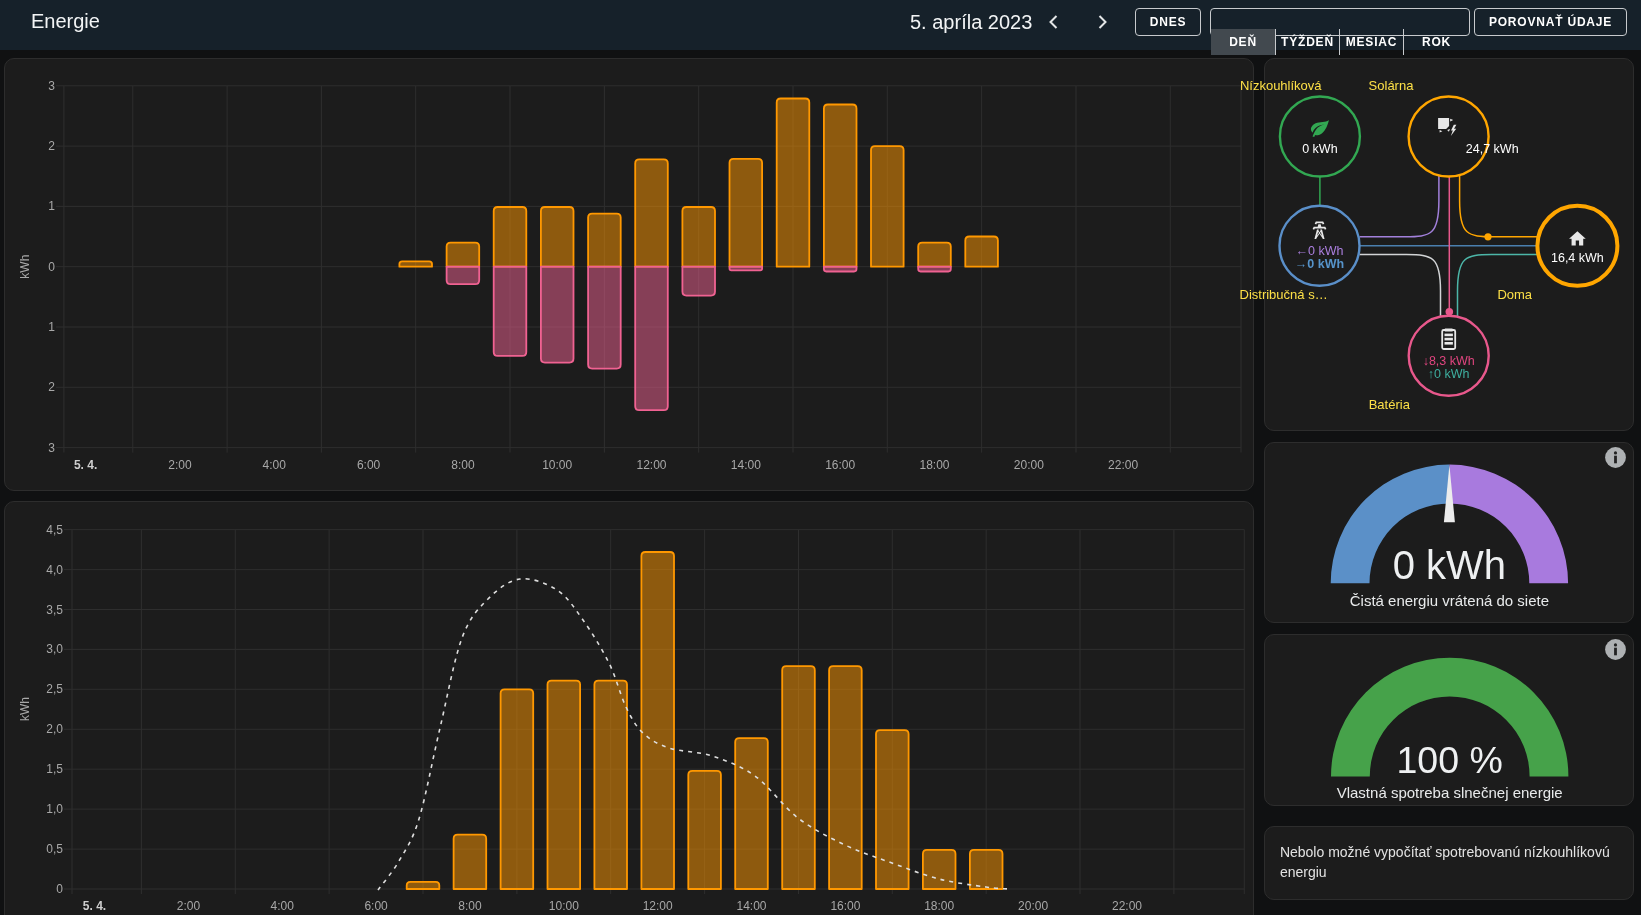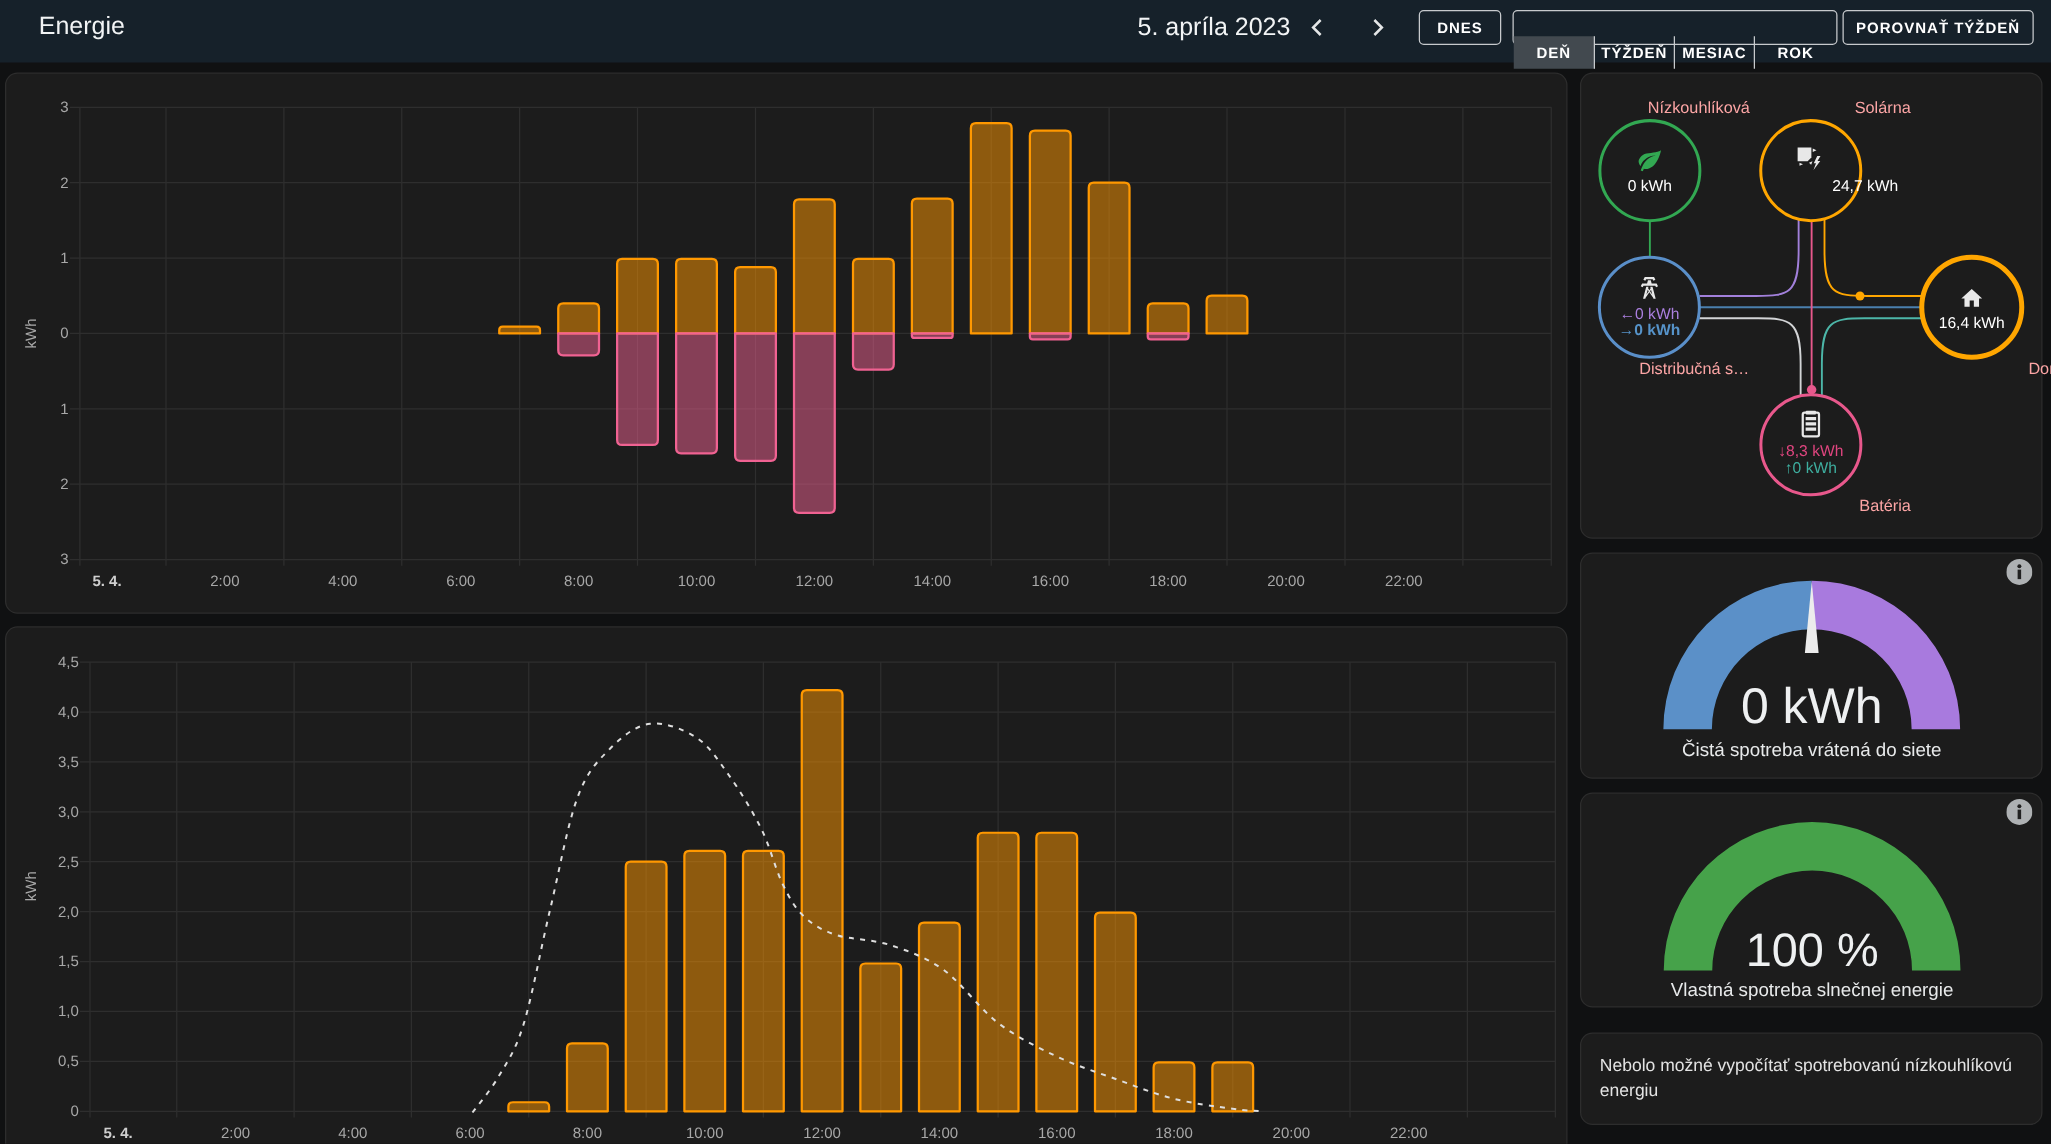--- a/index.html
+++ b/index.html
@@ -5,21 +5,21 @@
 body { width:1641px; height:915px; background:#101112; overflow:hidden;
   font-family:"Liberation Sans", sans-serif; position:relative; }
 .header { position:absolute; left:0; top:0; width:1641px; height:50px; background:#16212a; }
 .title { position:absolute; left:31px; top:10px; font-size:20px; color:#f2f4f5; }
 .date { position:absolute; left:910px; top:11px; font-size:20px; color:#f2f4f5; }
 .hbtn { position:absolute; top:8px; height:28px; border:1px solid #c7cacd; border-radius:4px;
   color:#fff; font-size:12px; font-weight:bold; letter-spacing:0.8px; text-align:center; line-height:26px; }
 .seg { position:absolute; top:0; height:26px; line-height:26px; font-size:12px; font-weight:bold;
   letter-spacing:0.8px; color:#fff; text-align:center; border-right:1px solid #c7cacd;margin-top:20px; }
 .card { position:absolute; background:#1c1c1c; border:1px solid #2d2d2d; border-radius:10px; }
-.dlabel { position:absolute; text-align:right; font-size:13px; line-height:20px; color:#fca5a5; }
+.dlabel { position:absolute; text-align:left; font-size:13px; line-height:20px; color:#fde047; }
 .glabel { position:absolute; text-align:center; font-size:15px; color:#e8eaeb; }
 .gvalue { position:absolute; text-align:center; line-height:1; color:#eef0f1; }
 .info { position:absolute; right:7px; top:4px; width:21px; height:21px; }
 svg text { font-family:"Liberation Sans", sans-serif; }
 </style></head>
 <body>
 <div class="header">
   <div class="title">Energie</div>
   <div class="date">5. apríla 2023</div>
   <svg style="position:absolute;left:1046px;top:14px" width="16" height="16" viewBox="0 0 16 16">
@@ -28,21 +28,21 @@
   <svg style="position:absolute;left:1094px;top:14px" width="16" height="16" viewBox="0 0 16 16">
       <path d="M5.5 2 L11.5 8 L5.5 14" stroke="#e4e6e7" stroke-width="2" fill="none"></path>
     </svg>
   <div class="hbtn" style="left:1135px;width:66px">DNES</div>
   <div class="hbtn" style="left:1210px;width:260px;padding:0">
     <div class="seg" style="left:0;width:65px;background:#42494f">DEŇ</div>
     <div class="seg" style="left:65px;width:64px">TÝŽDEŇ</div>
     <div class="seg" style="left:129px;width:64px">MESIAC</div>
     <div class="seg" style="left:193px;width:65px;border-right:none">ROK</div>
   </div>
-  <div class="hbtn" style="left:1474px;width:153px">POROVNAŤ TÝŽDEŇ</div>
+  <div class="hbtn" style="left:1474px;width:153px">POROVNAŤ ÚDAJE</div>
 </div>
 
 <div class="card" style="left:4px;top:58px;width:1250px;height:433px">
 <svg width="1250" height="433" style="position:absolute;left:0;top:0">
 <line x1="50.9" y1="388.6" x2="1236.0" y2="388.6" stroke="#2e2e2e" stroke-width="1"></line>
 <line x1="50.9" y1="328.3" x2="1236.0" y2="328.3" stroke="#2e2e2e" stroke-width="1"></line>
 <line x1="50.9" y1="268.0" x2="1236.0" y2="268.0" stroke="#2e2e2e" stroke-width="1"></line>
 <line x1="50.9" y1="207.7" x2="1236.0" y2="207.7" stroke="#2e2e2e" stroke-width="1"></line>
 <line x1="50.9" y1="147.4" x2="1236.0" y2="147.4" stroke="#2e2e2e" stroke-width="1"></line>
 <line x1="50.9" y1="87.1" x2="1236.0" y2="87.1" stroke="#2e2e2e" stroke-width="1"></line>
@@ -231,21 +231,21 @@
       <path d="M65.70000000000009 140.30000000000007 A118.7 118.7 0 0 1 184.4000000000001 21.600000000000065 L184.4000000000001 60.40000000000006 A79.9 79.9 0 0 0 104.50000000000009 140.30000000000007 Z" fill="#5b90c8"></path>
 <path d="M184.4000000000001 21.600000000000065 A118.7 118.7 0 0 1 303.1000000000001 140.30000000000007 L264.30000000000007 140.30000000000007 A79.9 79.9 0 0 0 184.4000000000001 60.40000000000006 Z" fill="#a87ade"></path>
 <path d="M184.4000000000001 22.100000000000065 L178.9000000000001 79.30000000000007 L189.9000000000001 79.30000000000007 Z" fill="#ececec"></path>
     </svg>
 <div class="info"><svg width="21" height="21" viewBox="0 0 21 21">
         <circle cx="10.5" cy="10.5" r="10.4" fill="#aeb1b3"></circle>
         <circle cx="10.5" cy="5.9" r="1.6" fill="#222"></circle>
         <rect x="9.1" y="8.7" width="2.8" height="7.6" fill="#222"></rect>
       </svg></div>
 <div class="gvalue" style="left:54.4px;top:102.1px;width:260px;font-size:40px">0 kWh</div>
-<div class="glabel" style="left:34.4px;top:149px;width:300px">Čistá spotreba vrátená do siete</div>
+<div class="glabel" style="left:34.4px;top:149px;width:300px">Čistá energiu vrátená do siete</div>
 </div>
 
 <div class="card" style="left:1264px;top:634.1px;width:369.5px;height:172.3px">
 <svg width="370" height="173" style="position:absolute;left:0;top:0">
       <path d="M66.00000000000004 141.39999999999998 A118.7 118.7 0 0 1 303.40000000000003 141.39999999999998 L264.6 141.39999999999998 A79.9 79.9 0 0 0 104.80000000000004 141.39999999999998 Z" fill="#46a24a"></path>
     </svg>
 <div class="info"><svg width="21" height="21" viewBox="0 0 21 21">
         <circle cx="10.5" cy="10.5" r="10.4" fill="#aeb1b3"></circle>
         <circle cx="10.5" cy="5.9" r="1.6" fill="#222"></circle>
         <rect x="9.1" y="8.7" width="2.8" height="7.6" fill="#222"></rect>

